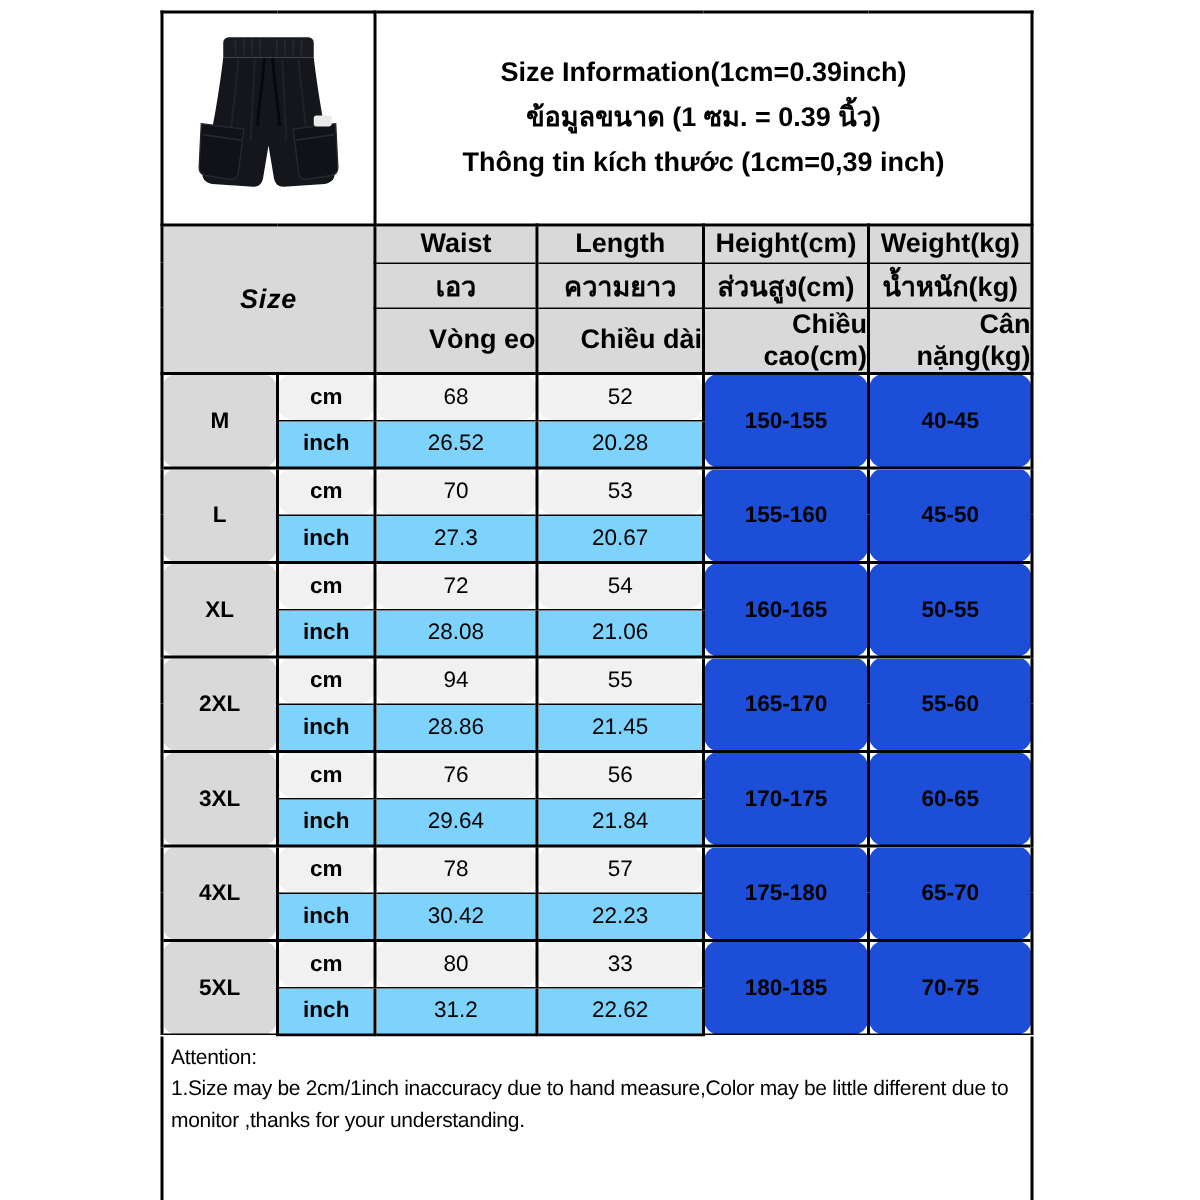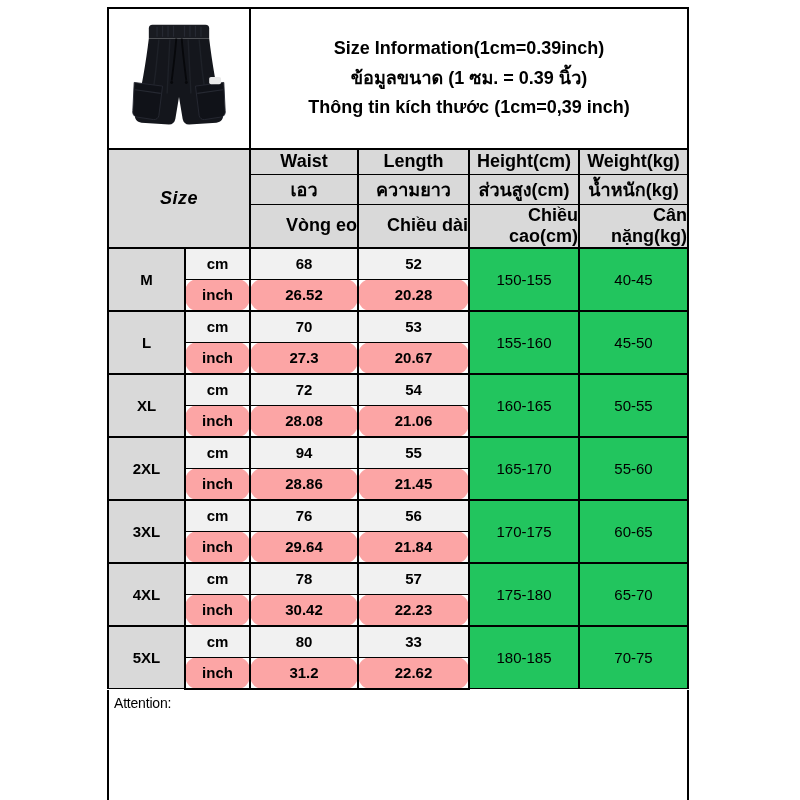--- a/index.html
+++ b/index.html
@@ -58,24 +58,24 @@
   }
   tr.hdr-row.first td { border-top-width: 2px; }
   tr.hdr-row.last td { border-bottom-width: 2px; text-align: right; }
 
   
   tr.data-row { height: 31.5px; }
   tr.data-row td { font-size: 15px; }
   td.size-cell { background: #d9d9d9; font-weight: bold; font-size: 16px; }
   td.unit-cell { font-weight: bold; }
   td.gray { background: #f1f1f1; }
-  td.white { background: #fca5a5; border-radius: 13px; }
-  td.num { font-weight: bold; }
-  td.range-cell { background: #22c55e; font-weight: normal; }
-  tr.cm-row td { border-bottom-width: 1px; }
+  td.white { background: #7dd3fc; }
+  td.num { font-weight: normal; }
+  td.range-cell { background: #1d4ed8; font-weight: bold; }
+  tr.cm-row td { border-bottom-width: 1px; border-radius: 11px; }
   tr.in-row td.sub { border-top-width: 1px; }
 
   
   .notes {
     width: 582px;
     height: 143px;
     border: 2px solid #000;
     border-top: none;
     background: #fff;
     padding: 3px 5px;
@@ -248,14 +248,15 @@
     <tr class="data-row in-row">
       <td class="unit-cell white sub">inch</td>
       <td class="num white sub">31.2</td>
       <td class="num white sub">22.62</td>
     </tr>
   </tbody>
     </table>
 
   <div class="notes">
     <div>Attention:</div>
+    <div>1.Size may be 2cm/1inch inaccuracy due to hand measure,Color may be little different due to monitor ,thanks for your understanding.</div>
   </div>
 </div>
 
 </body></html>

